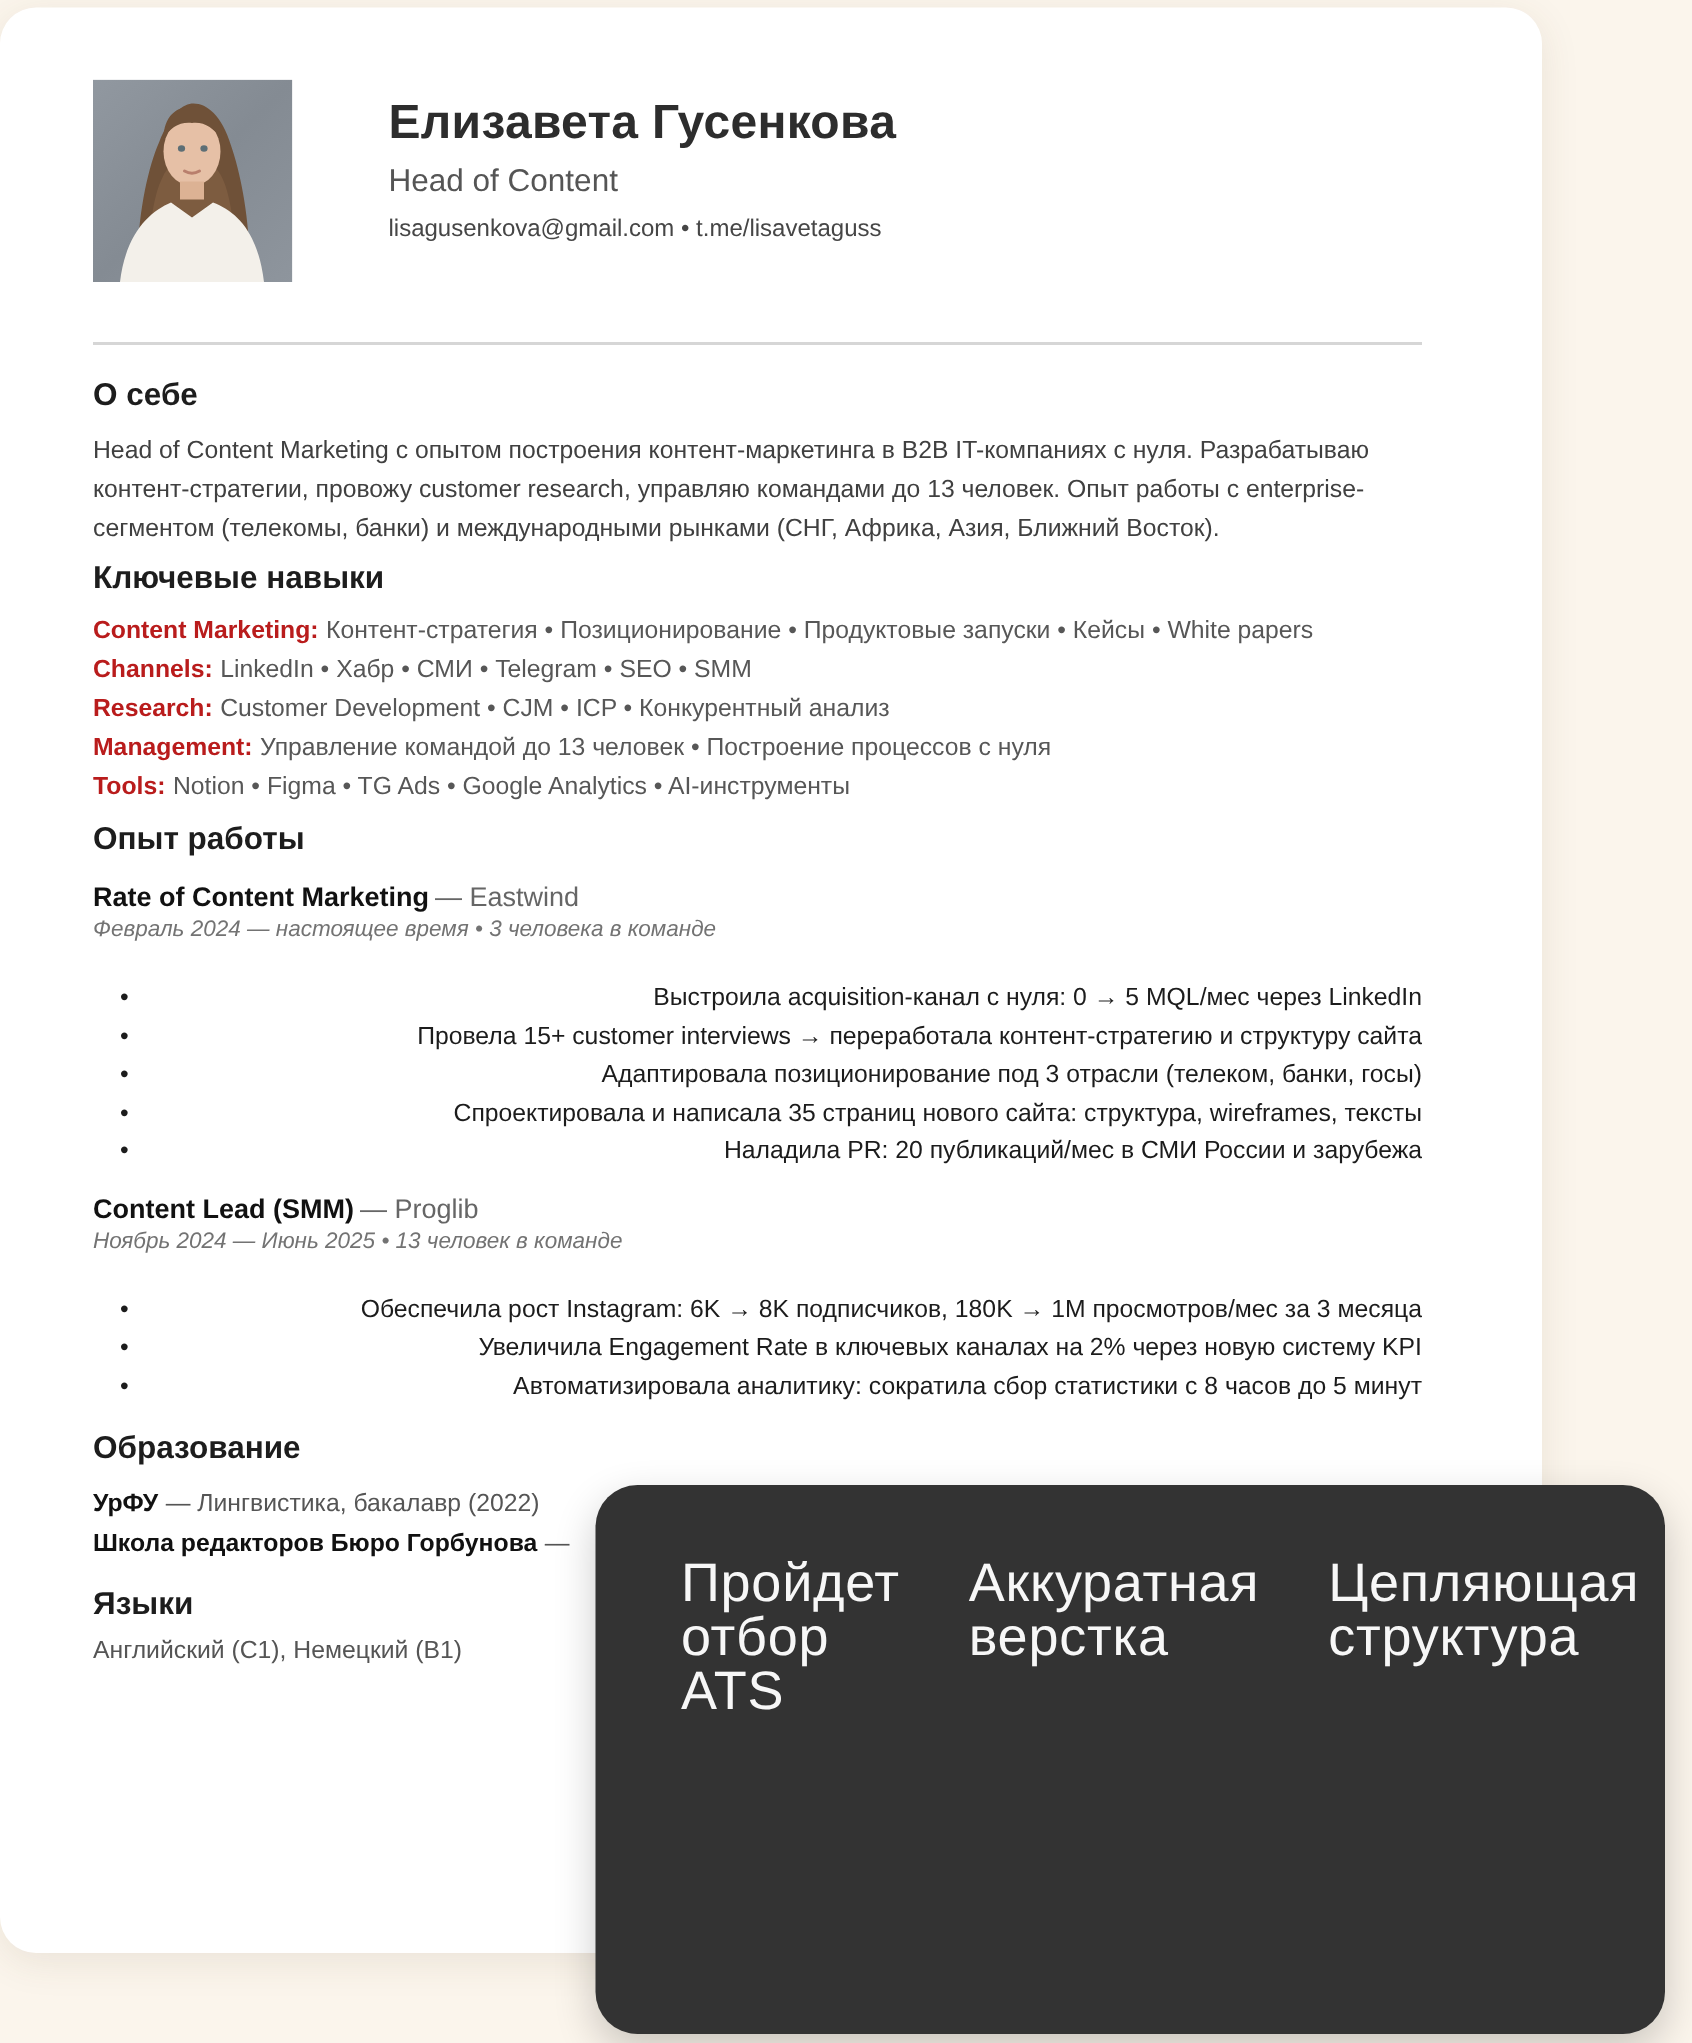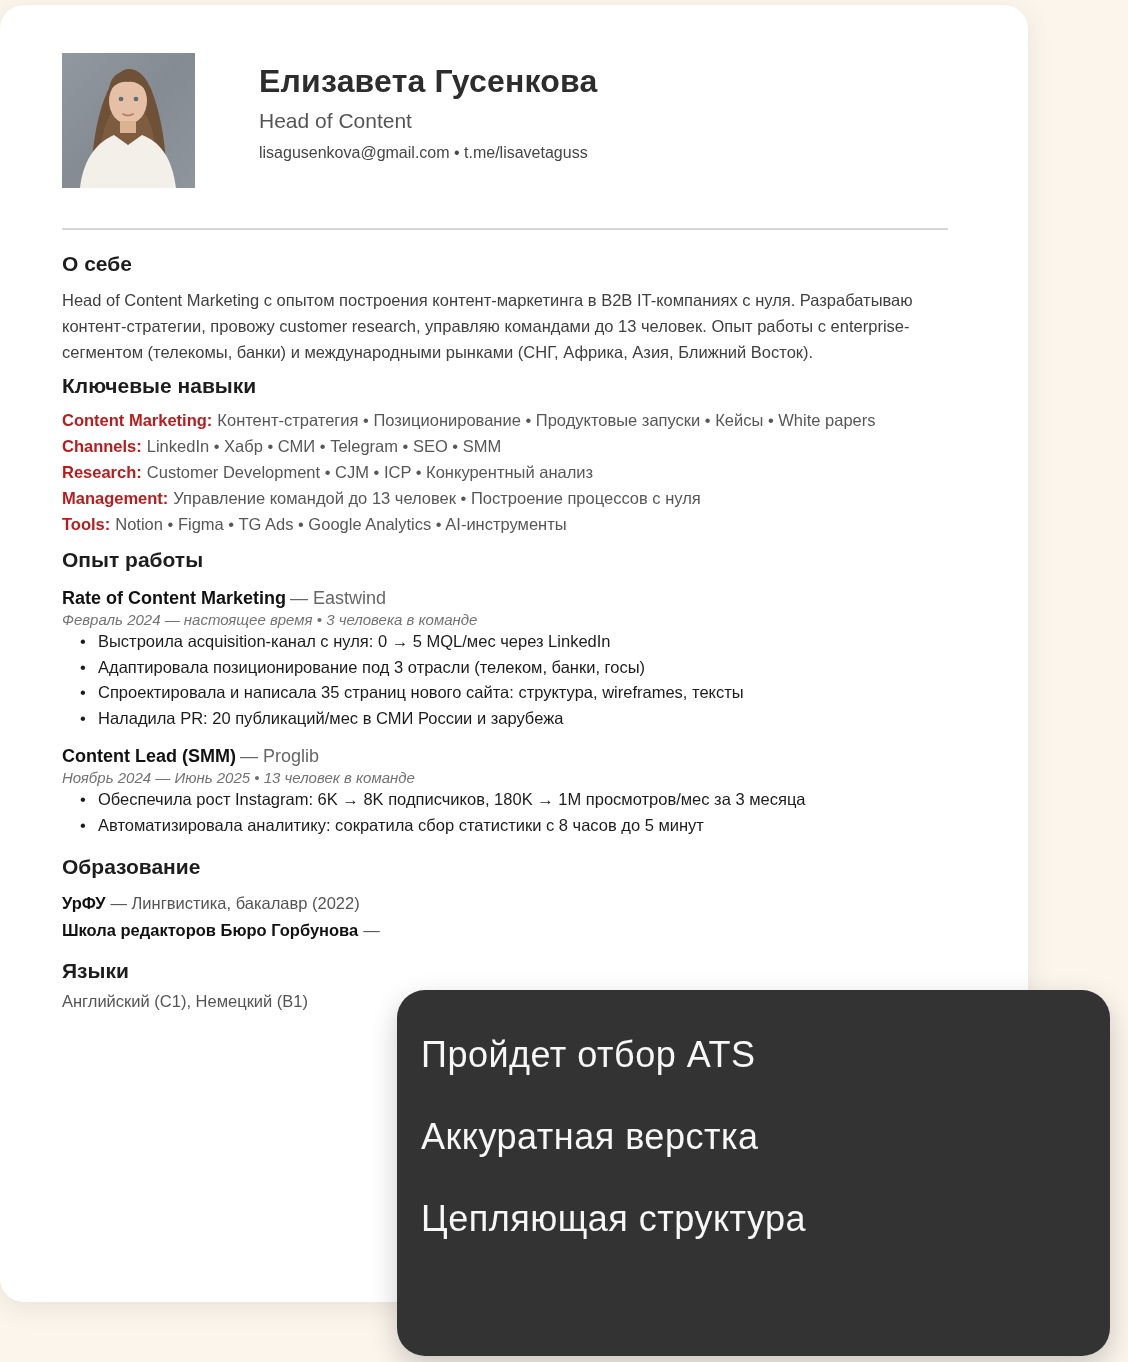--- a/index.html
+++ b/index.html
@@ -61,21 +61,21 @@
 
   .experience-heading { margin-top: 10px; }
   .job-entry { margin-top: 14px; }
   .job-title-line { font-size: 18px; line-height: 22px; }
   .job-title { font-weight: bold; color: #111; }
   .job-company { color: #666; margin-left: 4px; }
   .job-meta {
     margin-top: 2px;
     font-size: 15px; line-height: 18px; font-style: italic; color: #737373;
   }
-  ul.bullets { margin-top: 0; list-style: none; }
+  ul.bullets { margin-top: 24px; list-style: none; text-align: right; }
   ul.bullets li {
     position: relative;
     padding-left: 36px;
     font-size: 16.5px; line-height: 25.5px; color: #1c1c1c;
     white-space: nowrap; overflow: hidden;
   }
   ul.bullets li::before {
     content: "•";
     position: absolute; left: 18px; top: 0;
     color: #1c1c1c;
@@ -90,22 +90,22 @@
   .languages-text { margin-top: 8px; font-size: 16.5px; color: #555; }
 
   
   .overlay-card {
     position: absolute;
     left: 397px; top: 990px;
     width: 713px; height: 366px;
     background: #333333;
     border-radius: 28px;
     box-shadow: 0 10px 28px rgba(0,0,0,0.20);
-    padding: 47px 24px;
-    display: flex; flex-direction: column; gap: 46px;
+    padding: 47px 57px;
+    display: flex; flex-direction: row; gap: 46px;
   }
   .overlay-item {
     font-size: 36px; line-height: 36px;
     font-weight: 300; letter-spacing: .5px;
     color: #f7f7f7;
   }
 </style>
 </head>
 <body>
 
@@ -162,33 +162,35 @@
     <div>
       <div class="section-heading experience-heading">Опыт работы</div>
 
       <div class="job-entry">
         <div class="job-title-line">
           <span class="job-title">Rate of Content Marketing</span><span class="job-company">— Eastwind</span>
         </div>
         <div class="job-meta">Февраль 2024 — настоящее время • 3 человека в команде</div>
         <ul class="bullets">
           <li>Выстроила acquisition-канал с нуля: 0 → 5 MQL/мес через LinkedIn</li>
+          <li>Провела 15+ customer interviews → переработала контент-стратегию и структуру сайта</li>
           <li>Адаптировала позиционирование под 3 отрасли (телеком, банки, госы)</li>
           <li>Спроектировала и написала 35 страниц нового сайта: структура, wireframes, тексты</li>
           <li>Наладила PR: 20 публикаций/мес в СМИ России и зарубежа</li>
         </ul>
       </div>
 
       <div class="job-entry">
         <div class="job-title-line">
           <span class="job-title">Content Lead (SMM)</span><span class="job-company">— Proglib</span>
         </div>
         <div class="job-meta">Ноябрь 2024 — Июнь 2025 • 13 человек в команде</div>
         <ul class="bullets">
           <li>Обеспечила рост Instagram: 6K → 8K подписчиков, 180K → 1M просмотров/мес за 3 месяца</li>
+          <li>Увеличила Engagement Rate в ключевых каналах на 2% через новую систему KPI</li>
           <li>Автоматизировала аналитику: сократила сбор статистики с 8 часов до 5 минут</li>
         </ul>
       </div>
 
     </div>
 
     <div>
       <div class="section-heading education-heading">Образование</div>
       <div class="edu-list">
         <div class="edu-row"><span class="edu-label">УрФУ</span><span>— Лингвистика, бакалавр (2022)</span></div>

